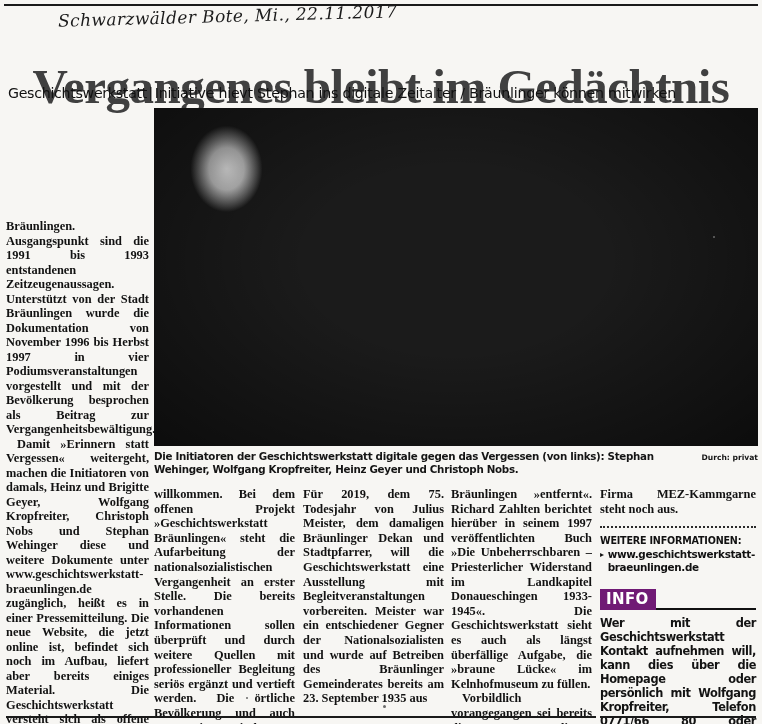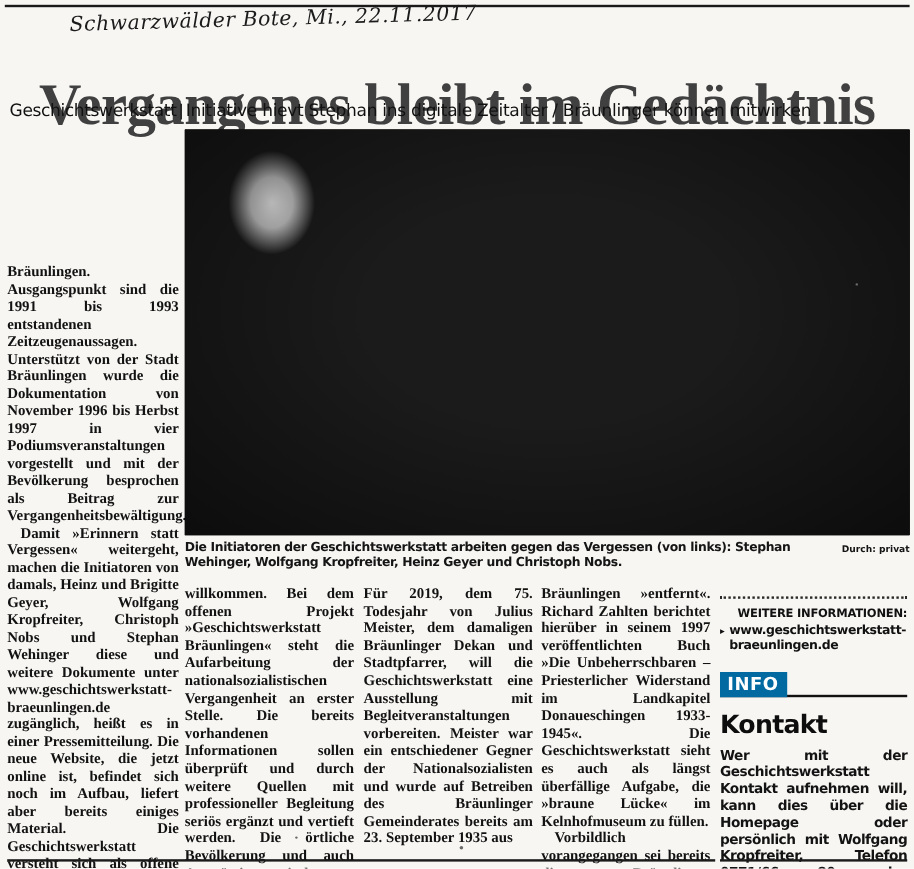--- a/index.html
+++ b/index.html
@@ -191,38 +191,37 @@
     border-top: 2px dotted #2a2a2a;
     margin: 10px 0 7px 0;
     height: 0;
   }
   .wi-title {
     font-family: "DejaVu Sans", sans-serif;
     font-size: 9.6px;
     font-weight: bold;
     letter-spacing: -0.2px;
     color: #111;
-    text-align: right;
   }
   .wi-row {
     display: flex;
     gap: 4px;
     margin-top: 2px;
     font-family: "DejaVu Sans", sans-serif;
     font-size: 10.4px;
     line-height: 12.6px;
     font-weight: 600;
     letter-spacing: -0.35px;
     color: #111;
   }
   .wi-row .tri { font-size: 8px; line-height: 13px; }
 
   .info-tag {
     display: inline-block;
-    background: #0369a1;
+    background: #701a75;
     color: #fff;
     font-family: "DejaVu Sans", sans-serif;
     font-size: 15px;
     font-weight: bold;
     letter-spacing: 0.4px;
     padding: 1px 7px 2px 6px;
     margin-top: 16px;
   }
   .info-rule {
     border-bottom: 2.5px solid #111;
@@ -318,50 +317,50 @@
       
       
       
     </div>
 
     <div class="vignette"></div>
   </div>
 
   <div class="caption">
     <span class="credit">Durch: privat</span>
-    <span>Die Initiatoren der Geschichtswerkstatt arbeiten gegen das Vergessen (von links): Stephan Wehinger, Wolfgang Kropfreiter, Heinz Geyer und Christoph Nobs.</span>
+    <span>Die Initiatoren der Geschichtswerkstatt digitale gegen das Vergessen (von links): Stephan Wehinger, Wolfgang Kropfreiter, Heinz Geyer und Christoph Nobs.</span>
   </div>
 
   <div class="bodycol c2">
     <p>willkommen. Bei dem offenen Projekt »Geschichtswerkstatt Bräunlingen« steht die Aufarbeitung der nationalsozialistischen Vergangenheit an erster Stelle. Die bereits vorhandenen Informationen sollen überprüft und durch weitere Quellen mit professioneller Begleitung seriös ergänzt und vertieft werden. Die örtliche Bevölkerung und auch Auswärtige sind zur Mithilfe eingeladen.</p>
 
   </div>
 
   <div class="bodycol c3">
     <p>Für 2019, dem 75. Todesjahr von Julius Meister, dem damaligen Bräunlinger Dekan und Stadtpfarrer, will die Geschichtswerkstatt eine Ausstellung mit Begleitveranstaltungen vorbereiten. Meister war ein entschiedener Gegner der Nationalsozialisten und wurde auf Betreiben des Bräunlinger Gemeinderates bereits am 23. September 1935 aus</p>
   </div>
 
   <div class="bodycol c4">
     <p>Bräunlingen »entfernt«. Richard Zahlten berichtet hierüber in seinem 1997 veröffentlichten Buch »Die Unbeherrschbaren – Priesterlicher Widerstand im Landkapitel Donaueschingen 1933-1945«. Die Geschichtswerkstatt sieht es auch als längst überfällige Aufgabe, die »braune Lücke« im Kelnhofmuseum zu füllen.</p>
     <p>Vorbildlich vorangegangen sei bereits die Bräunlinger Narrenzunft Eintracht, die in ihrer Jubiläumsschrift im Jahr 2015 dem Thema ein ganzes Kapitel »Fasnet und der Nationalsozialismus« gewidmet hat. Eine ähnliche Geschichtsaufarbeitung zum Beispiel der</p>
   </div>
 
   <div class="col5">
+    <p class="tail">Firma MEZ-Kammgarne steht noch aus.</p>
 
     <div class="dotted"></div>
 
     <div class="wi-title">WEITERE INFORMATIONEN:</div>
     <div class="wi-row">
       <span class="tri">▸</span>
       <span>www.geschichtswerkstatt-braeunlingen.de</span>
     </div>
 
     <div class="info-tag">INFO</div>
     <div class="info-rule"></div>
-    <div class="info-head">Kontakt</div>
     <div class="info-body">Wer mit der Geschichtswerkstatt Kontakt aufnehmen will, kann dies über die Homepage oder persönlich mit Wolfgang Kropfreiter, Telefon 0771/66 80 oder diekropfreiters@gmx.de in Bräunlingen tun.</div>
   </div>
 
   <div class="rule-bottom-left"></div>
   <div class="rule-bottom-right"></div>
 
   <span class="speck" style="left:383px; top:705px; width:3px; height:3px;"></span>
   <span class="speck" style="left:246px; top:697px; width:2px; height:2px;"></span>
   <span class="speck" style="left:713px; top:236px; width:2px; height:2px;"></span>
 </div>

